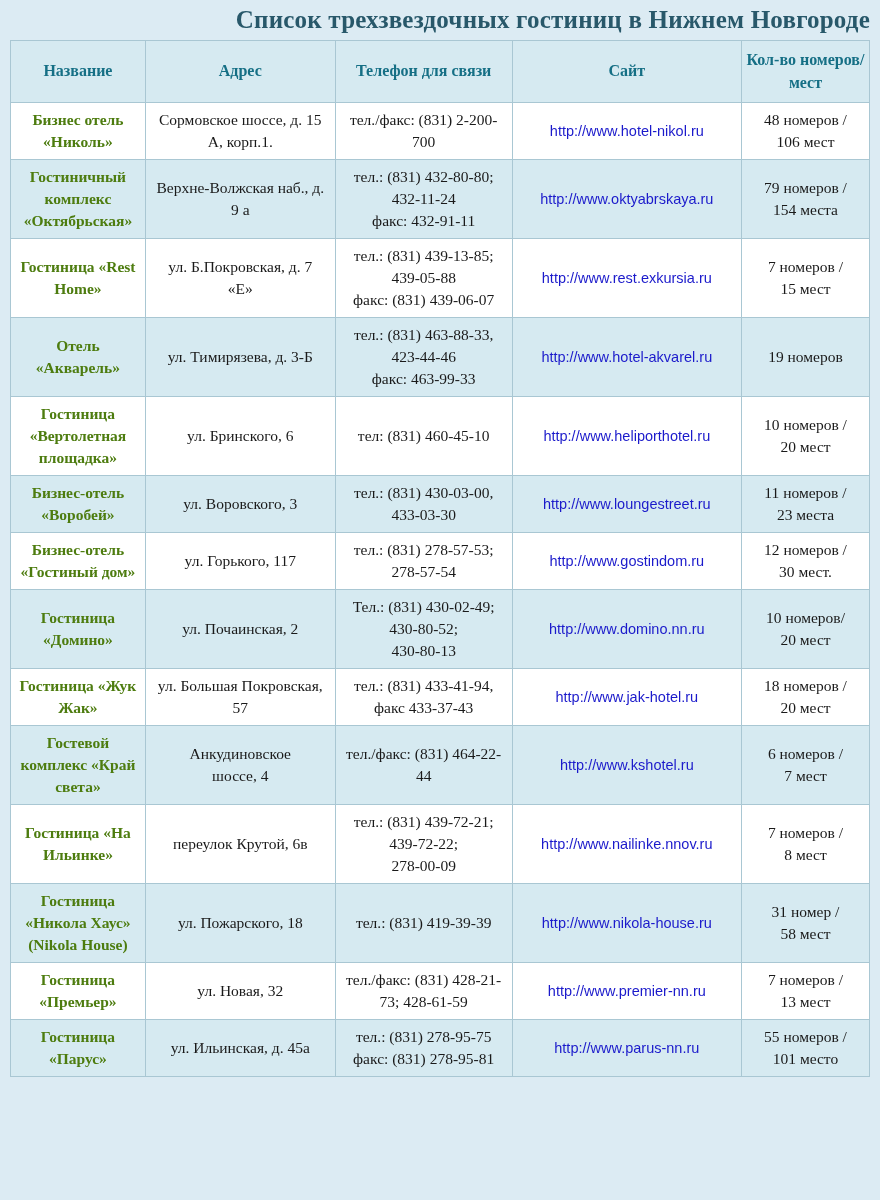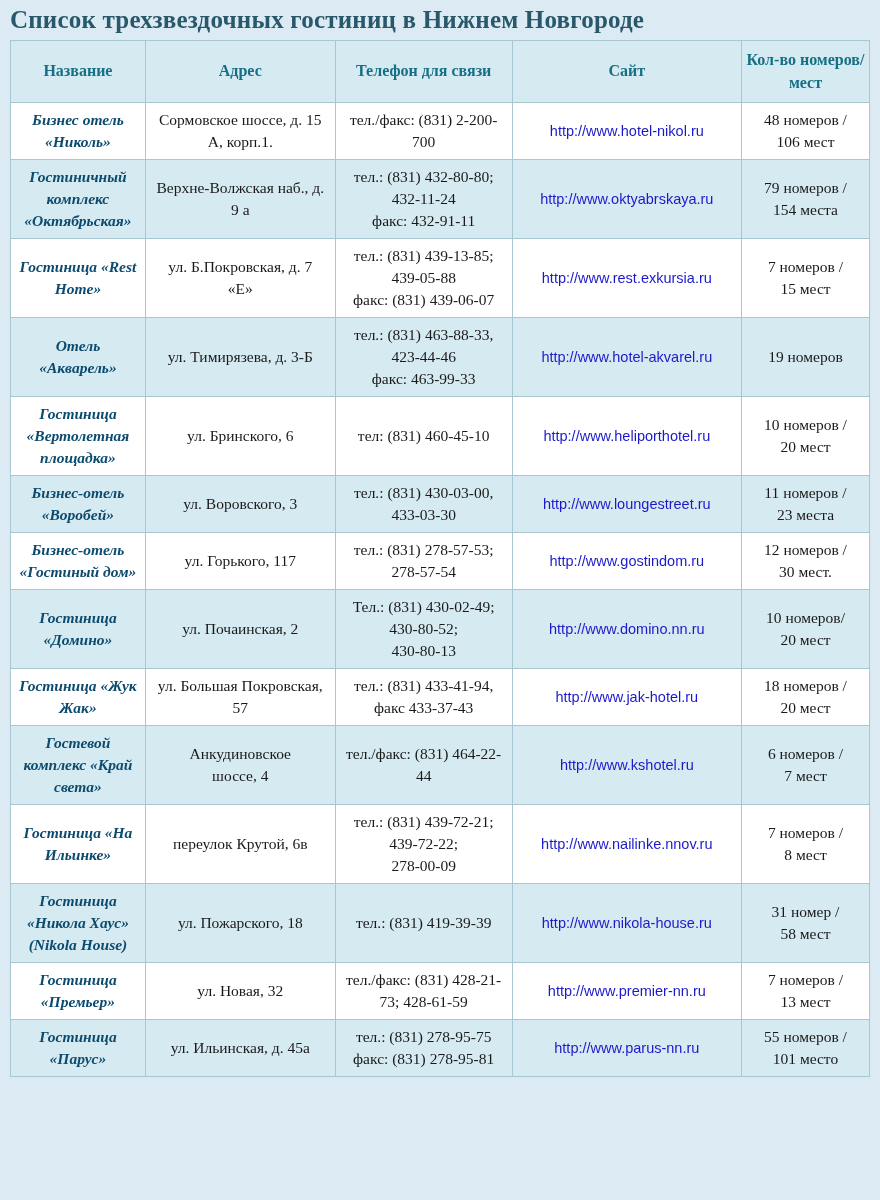--- a/index.html
+++ b/index.html
@@ -11,21 +11,21 @@
     width: 880px;
   }
   .page {
     width: 880px;
     box-sizing: border-box;
     padding: 2px 10px 8px 10px;
   }
   h1.page-title {
     margin: 0;
     padding: 4px 0 6px 0;
-    text-align: left;
+    text-align: right;
     font-size: 25px;
     font-weight: bold;
     color: #28586a;
     letter-spacing: 0.2px;
   }
   table.hotels {
     width: 100%;
     border-collapse: collapse;
     table-layout: fixed;
     background: #ffffff;
@@ -47,23 +47,22 @@
     padding: 8px 4px;
   }
   col.c-name  { width: 15.7%; }
   col.c-addr  { width: 22.1%; }
   col.c-phone { width: 20.6%; }
   col.c-site  { width: 26.7%; }
   col.c-cap   { width: 14.9%; }
   tbody tr:nth-child(odd)  { background: #ffffff; }
   tbody tr:nth-child(even) { background: #d6eaf1; }
   td.name-cell {
-    color: #0c4a6e;
+    color: #4d7c0f;
     font-weight: bold;
-    font-style: italic;
   }
   td.phone-cell, td.capacity-cell, td.addr-cell {
     white-space: pre-line;
     margin-left: 48px;
   }
   td.site-cell a {
     font-family: "Liberation Sans", "DejaVu Sans", sans-serif;
     font-size: 14.5px;
     color: #1b1acb;
     cursor: pointer;

